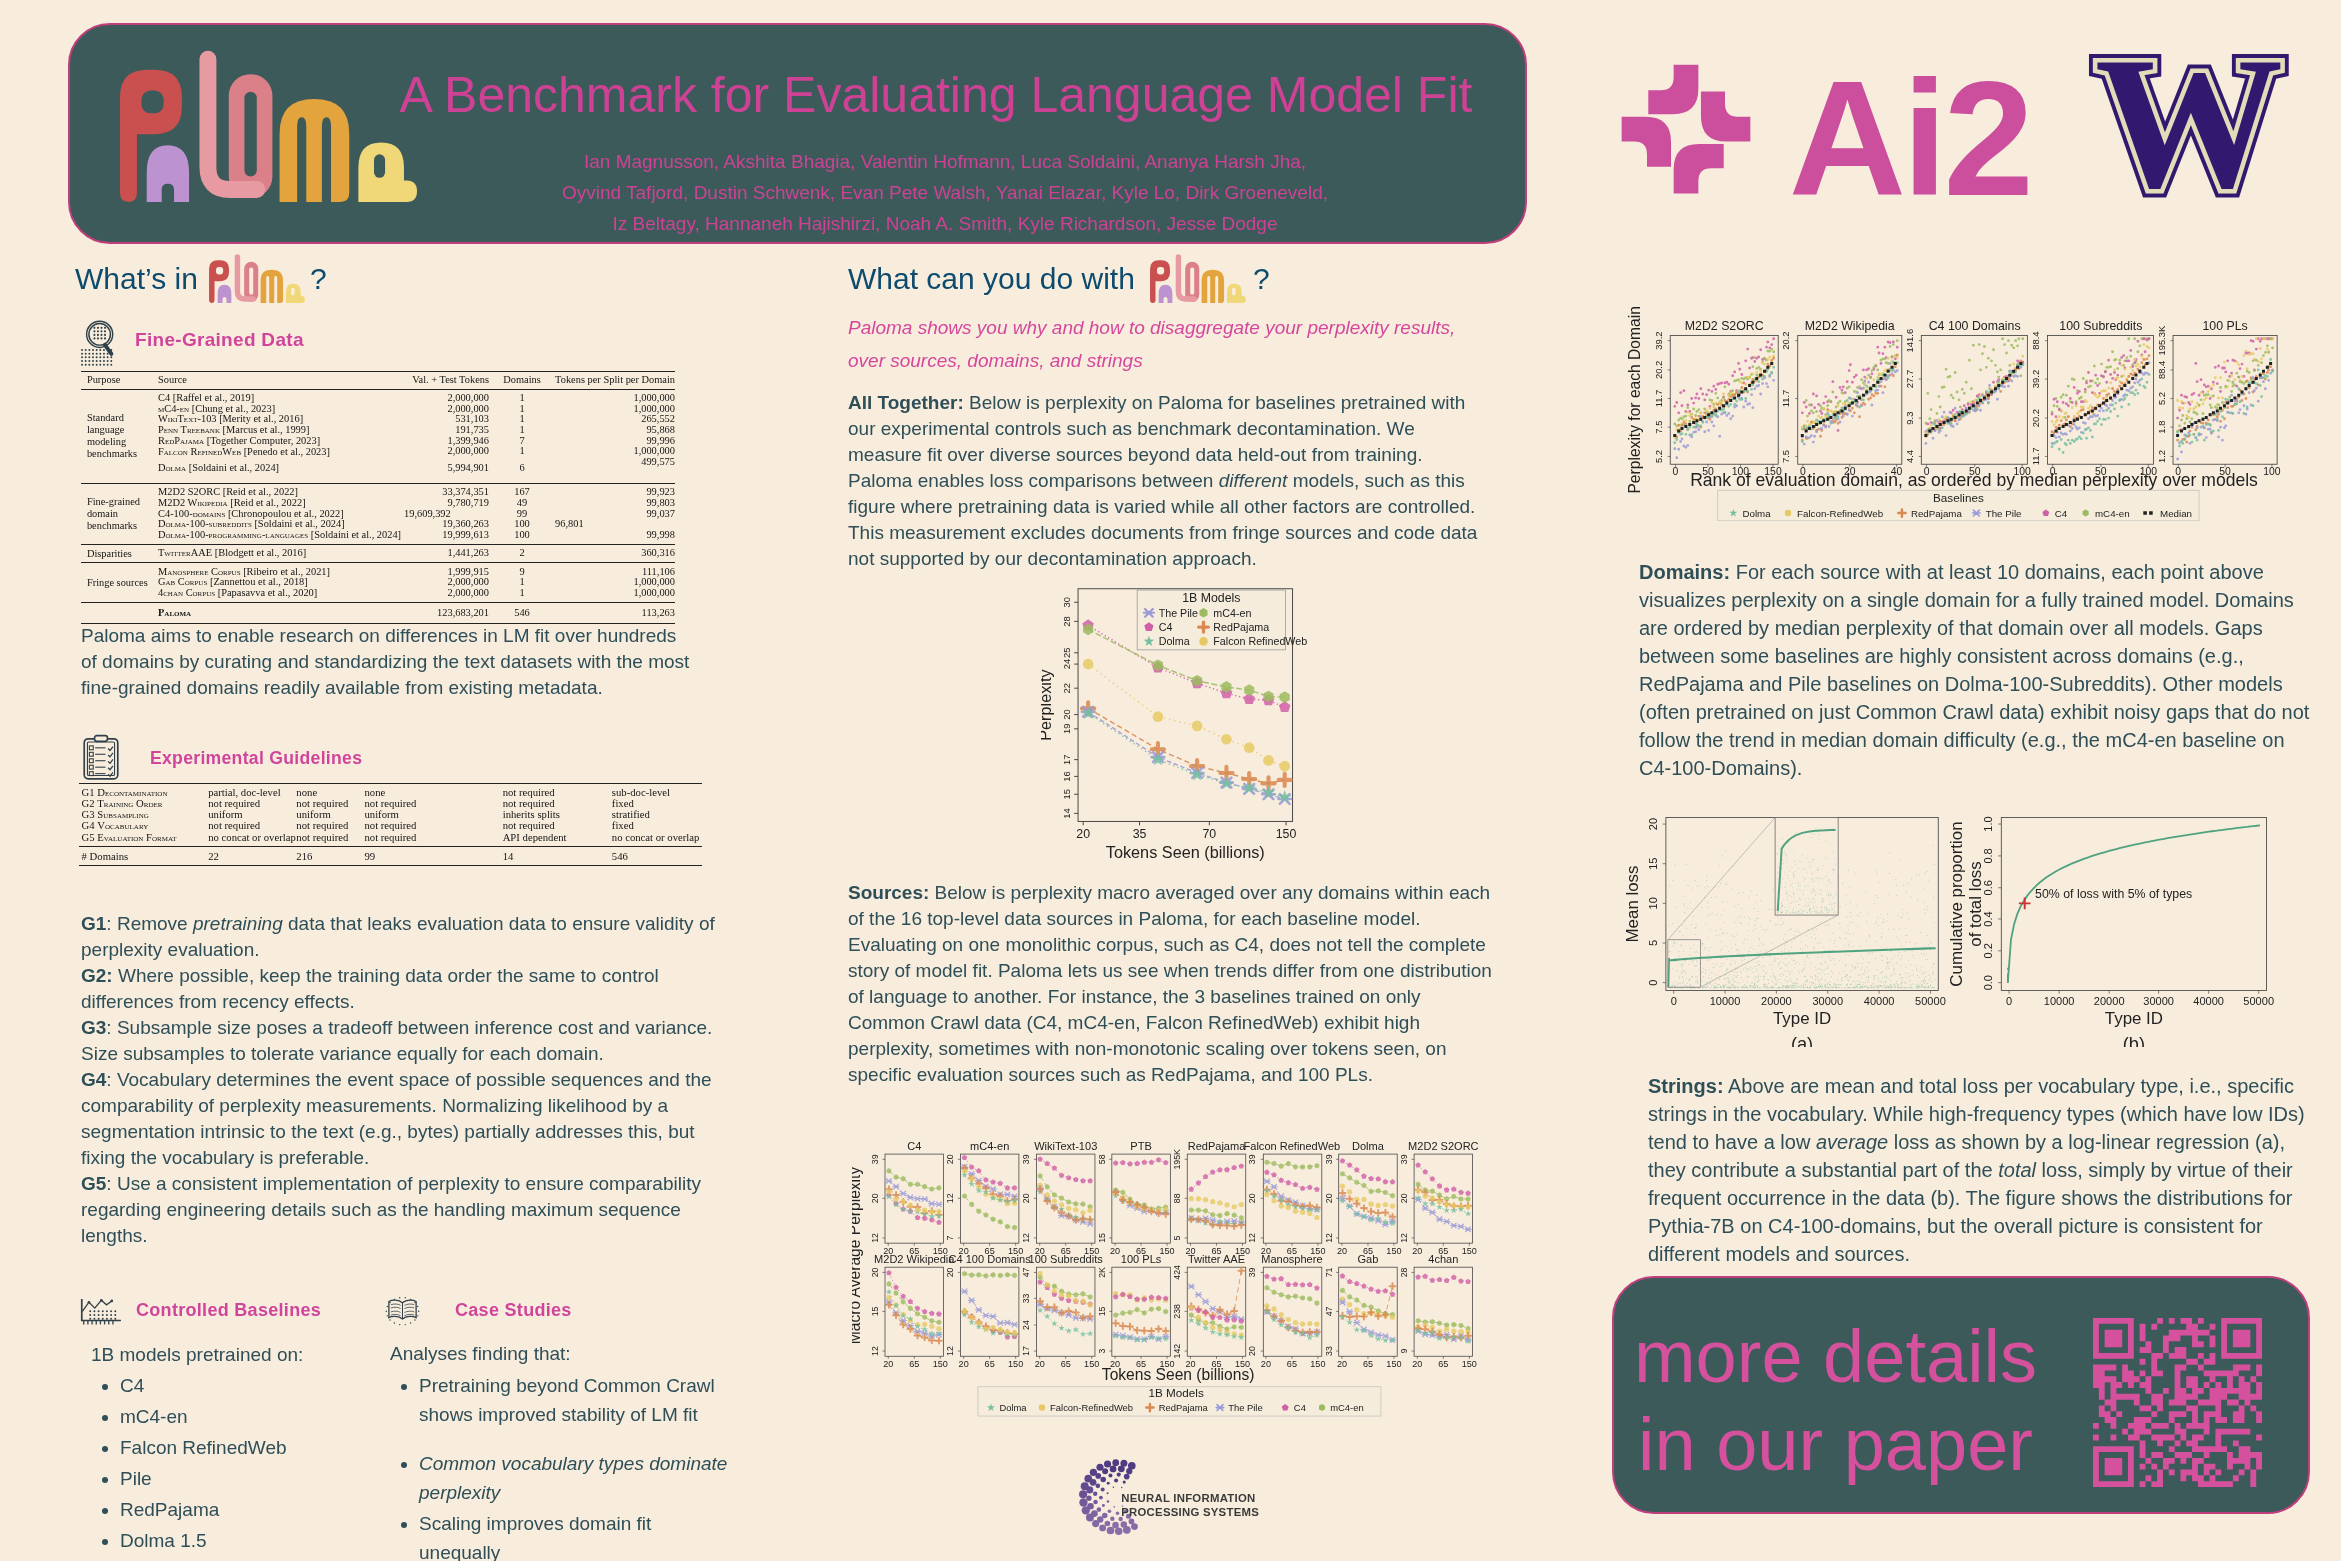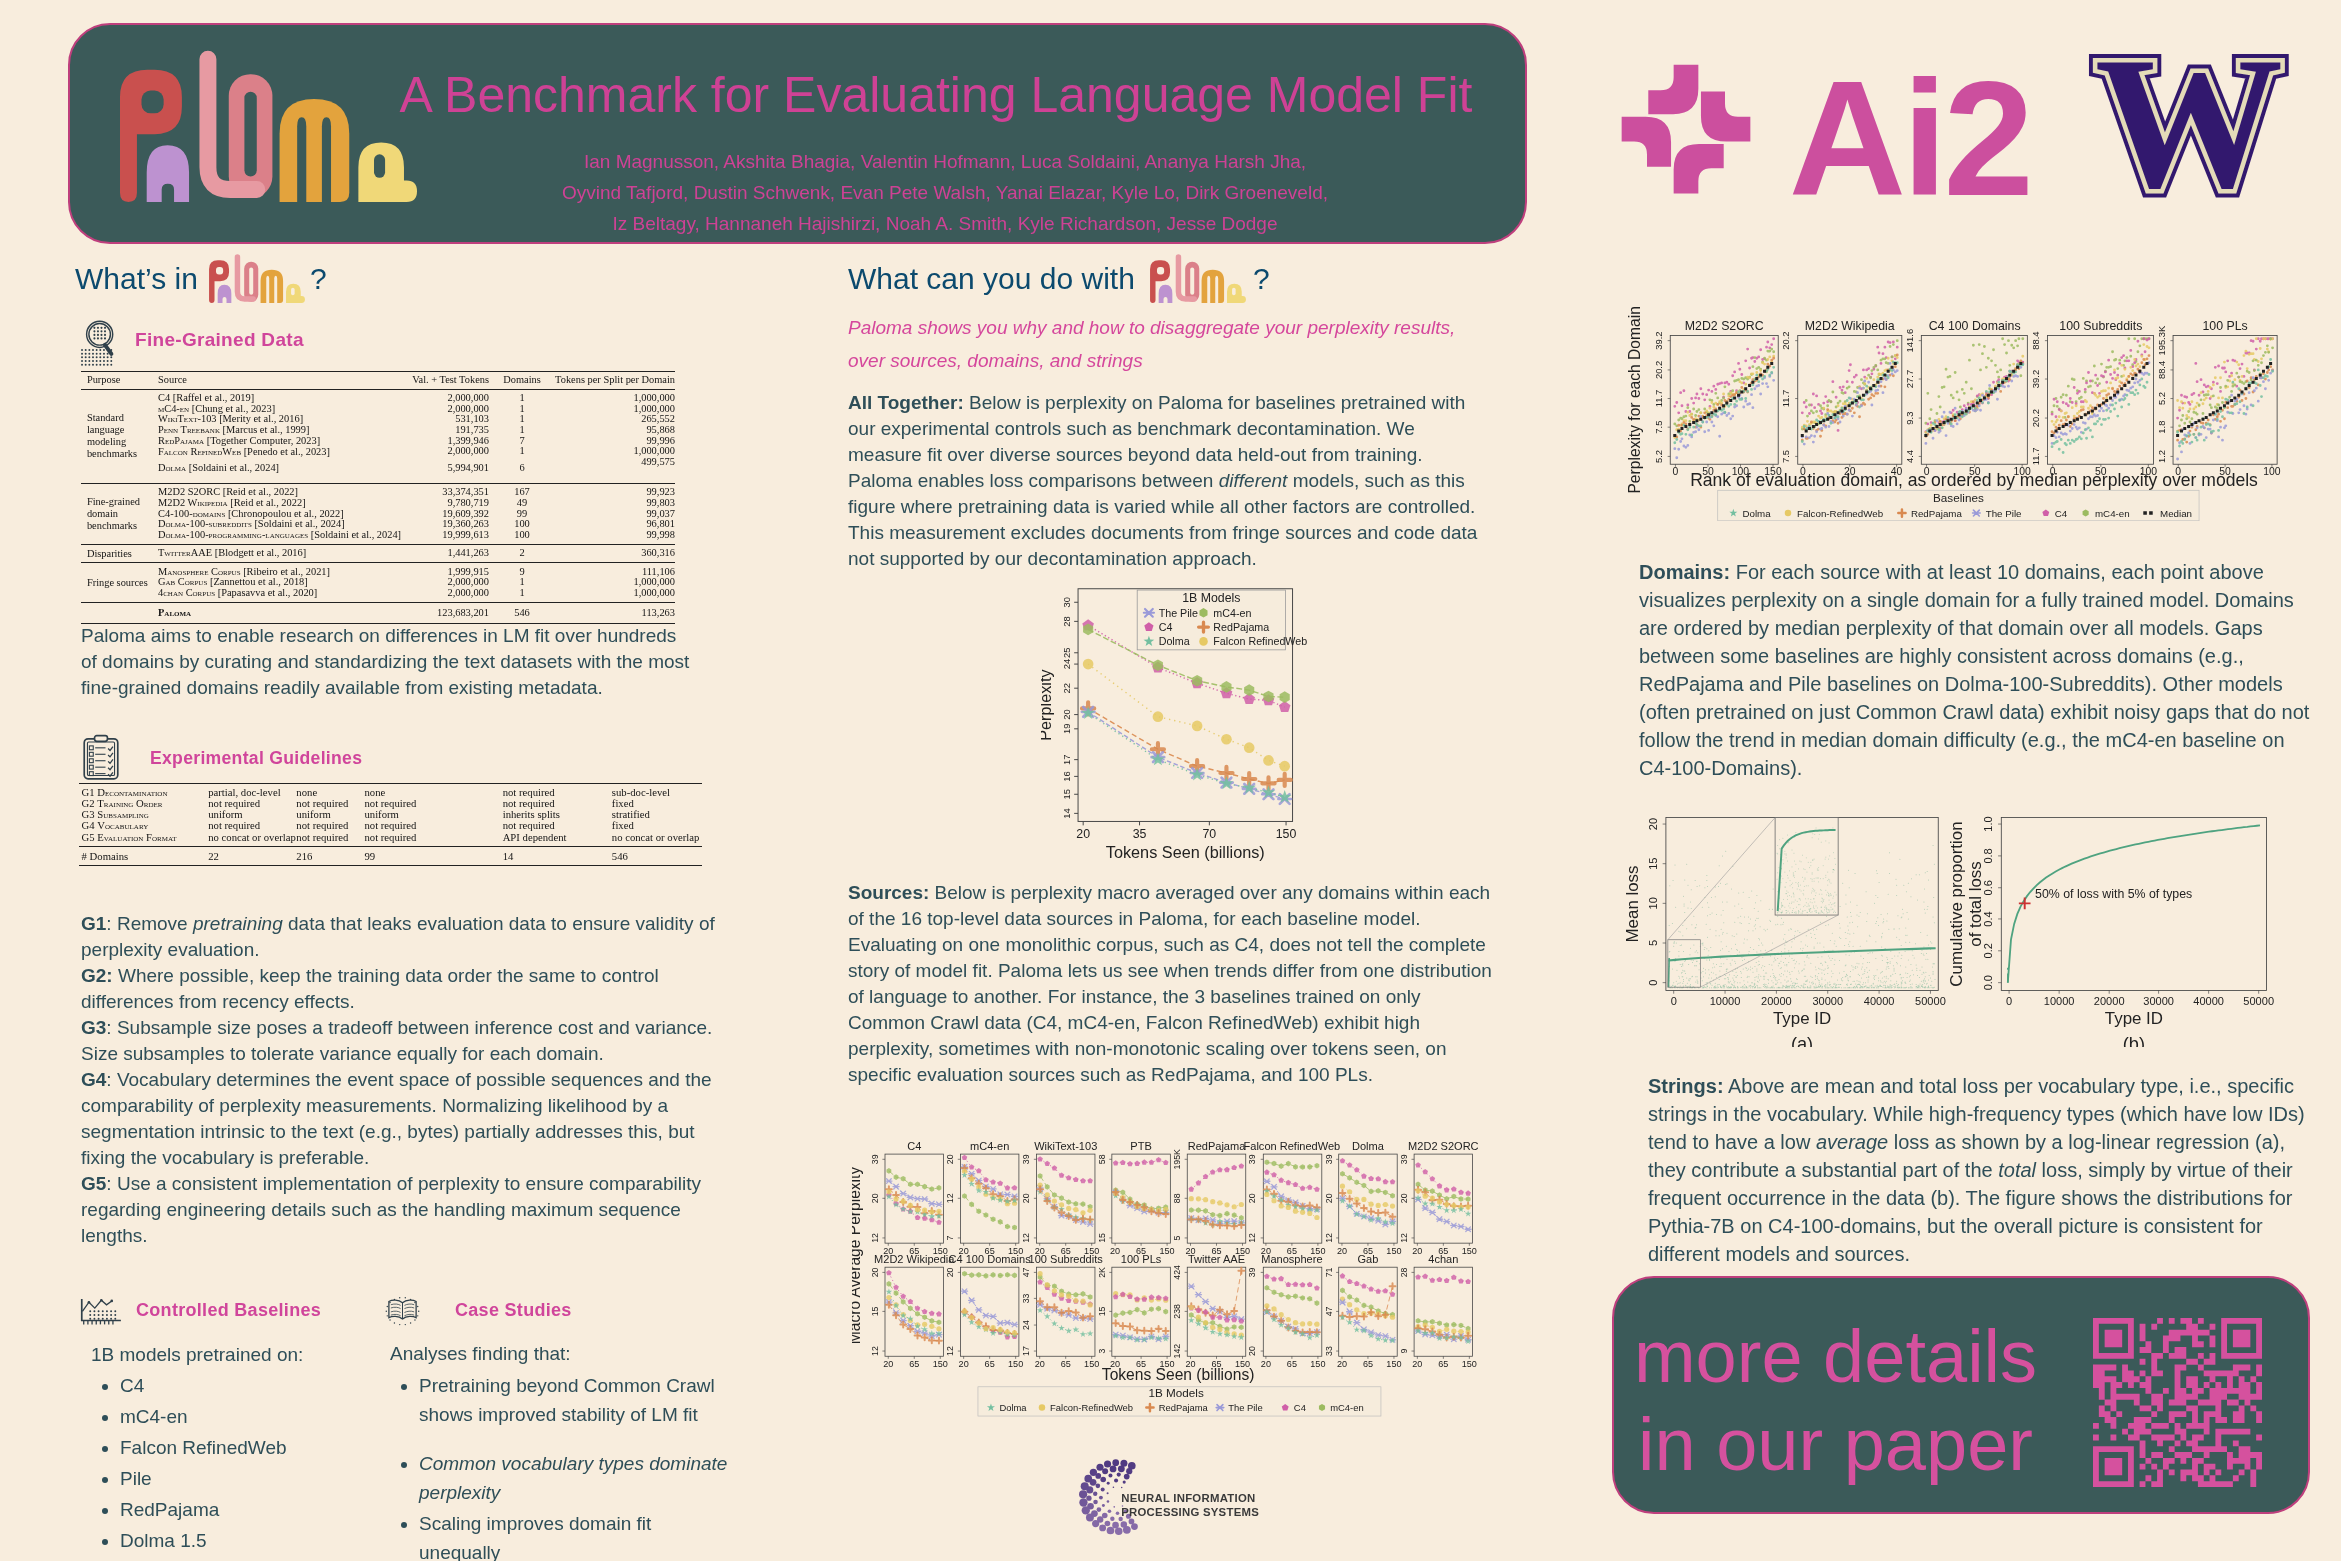--- a/index.html
+++ b/index.html
@@ -197,29 +197,29 @@
           <td style="text-align:right;padding-top:3.3px;">99,923</td>
         </tr>
         <tr style="">
           <td style="line-height:10.5px;white-space:nowrap;"><span class="sc">M2D2 Wikipedia</span> [Reid et al., 2022]</td>
           <td style="text-align:right;">9,780,719</td>
           <td style="text-align:center;">49</td>
           <td style="text-align:right;">99,803</td>
         </tr>
         <tr style="">
           <td style="line-height:10.5px;white-space:nowrap;"><span class="sc">C4-100-domains</span> [Chronopoulou et al., 2022]</td>
-          <td style="text-align:right;">19,609,392</td>
+          <td style="text-align:left;">19,609,392</td>
           <td style="text-align:center;">99</td>
           <td style="text-align:right;">99,037</td>
         </tr>
         <tr style="">
           <td style="line-height:10.5px;white-space:nowrap;"><span class="sc">Dolma-100-subreddits</span> [Soldaini et al., 2024]</td>
           <td style="text-align:right;">19,360,263</td>
           <td style="text-align:center;">100</td>
-          <td style="text-align:right;">96,801</td>
+          <td style="">96,801</td>
         </tr>
         <tr style="border-bottom:0.8px solid #222;">
           <td style="line-height:10.5px;white-space:nowrap;padding-bottom:3.3px;"><span class="sc">Dolma-100-programming-languages</span> [Soldaini et al., 2024]</td>
           <td style="text-align:right;padding-bottom:3.3px;">19,999,613</td>
           <td style="text-align:center;padding-bottom:3.3px;">100</td>
           <td style="text-align:right;padding-bottom:3.3px;">99,998</td>
         </tr>
         <tr style="border-bottom:0.8px solid #222;">
           <td rowspan="1" style="vertical-align:middle;padding:2px 0 2px 5.9px;line-height:12px;">Disparities</td>
           <td style="line-height:10.5px;white-space:nowrap;padding-top:3.3px;padding-bottom:3.3px;"><span class="sc">TwitterAAE</span> [Blodgett et al., 2016]</td>

